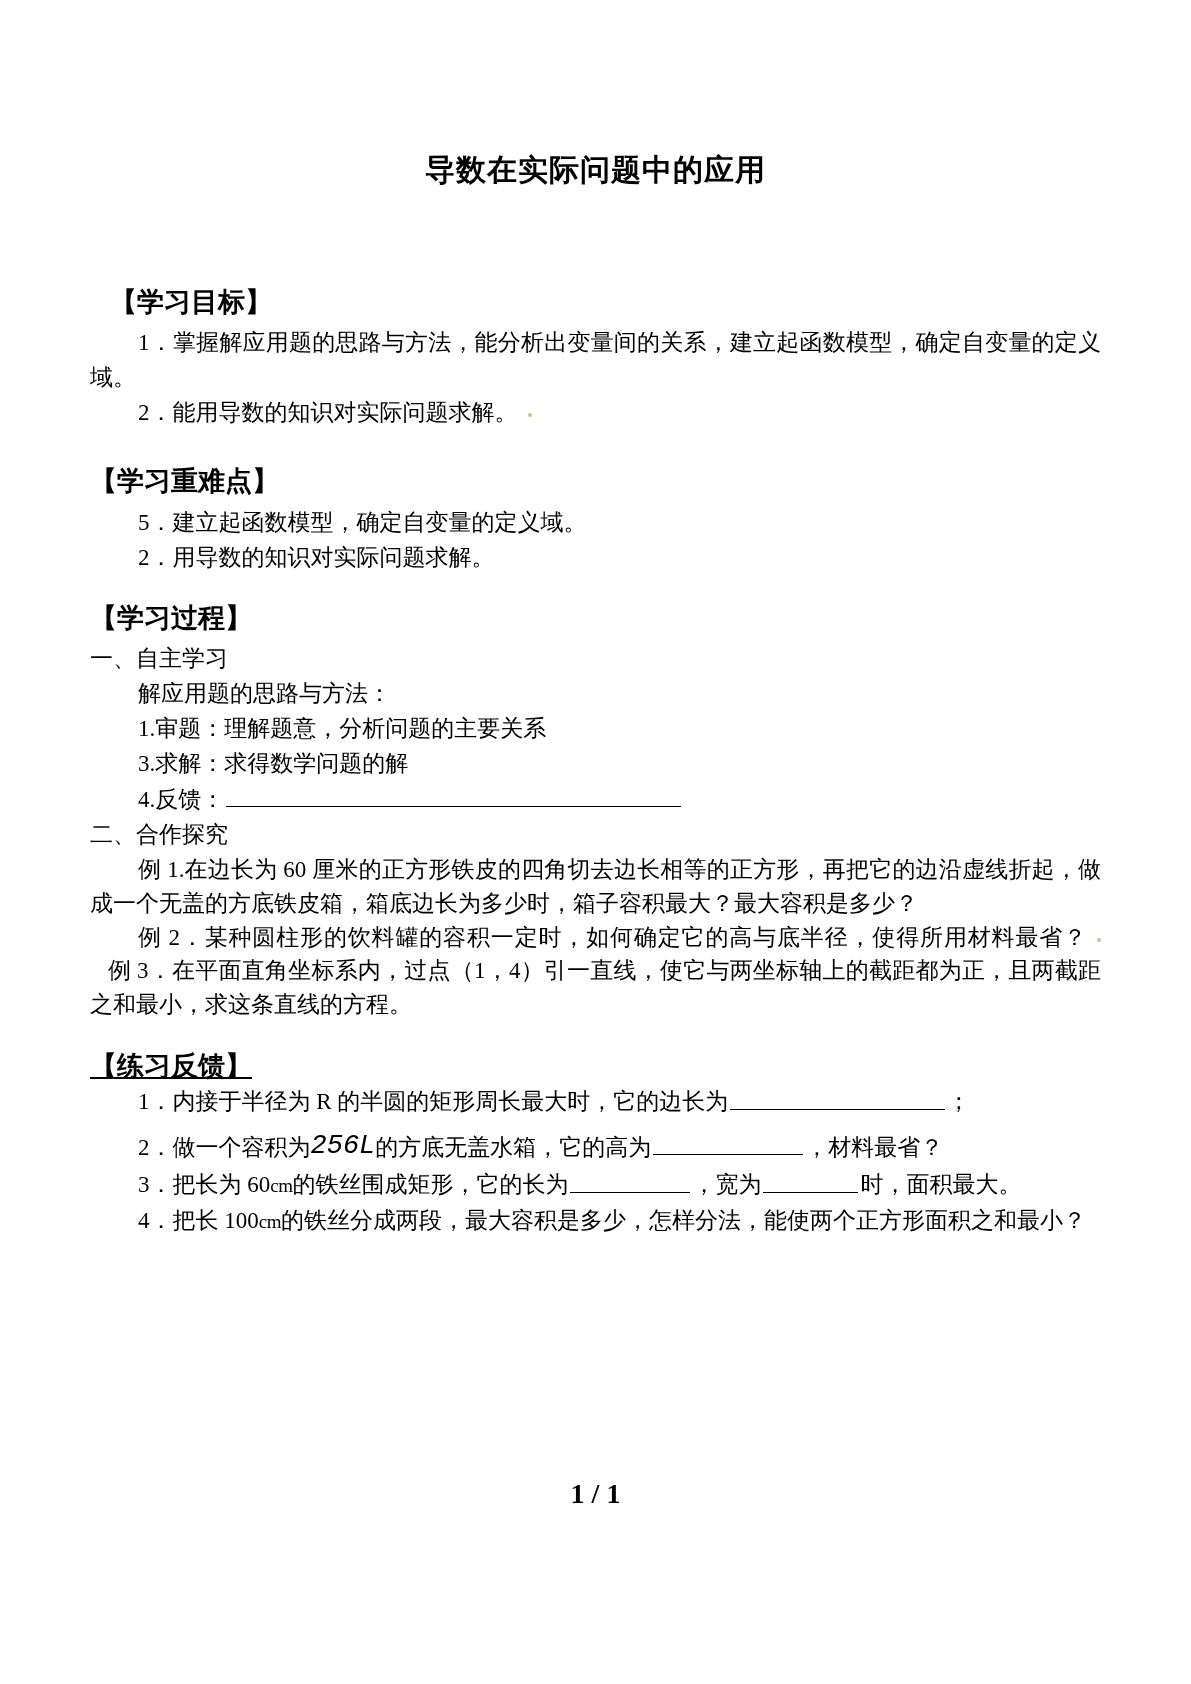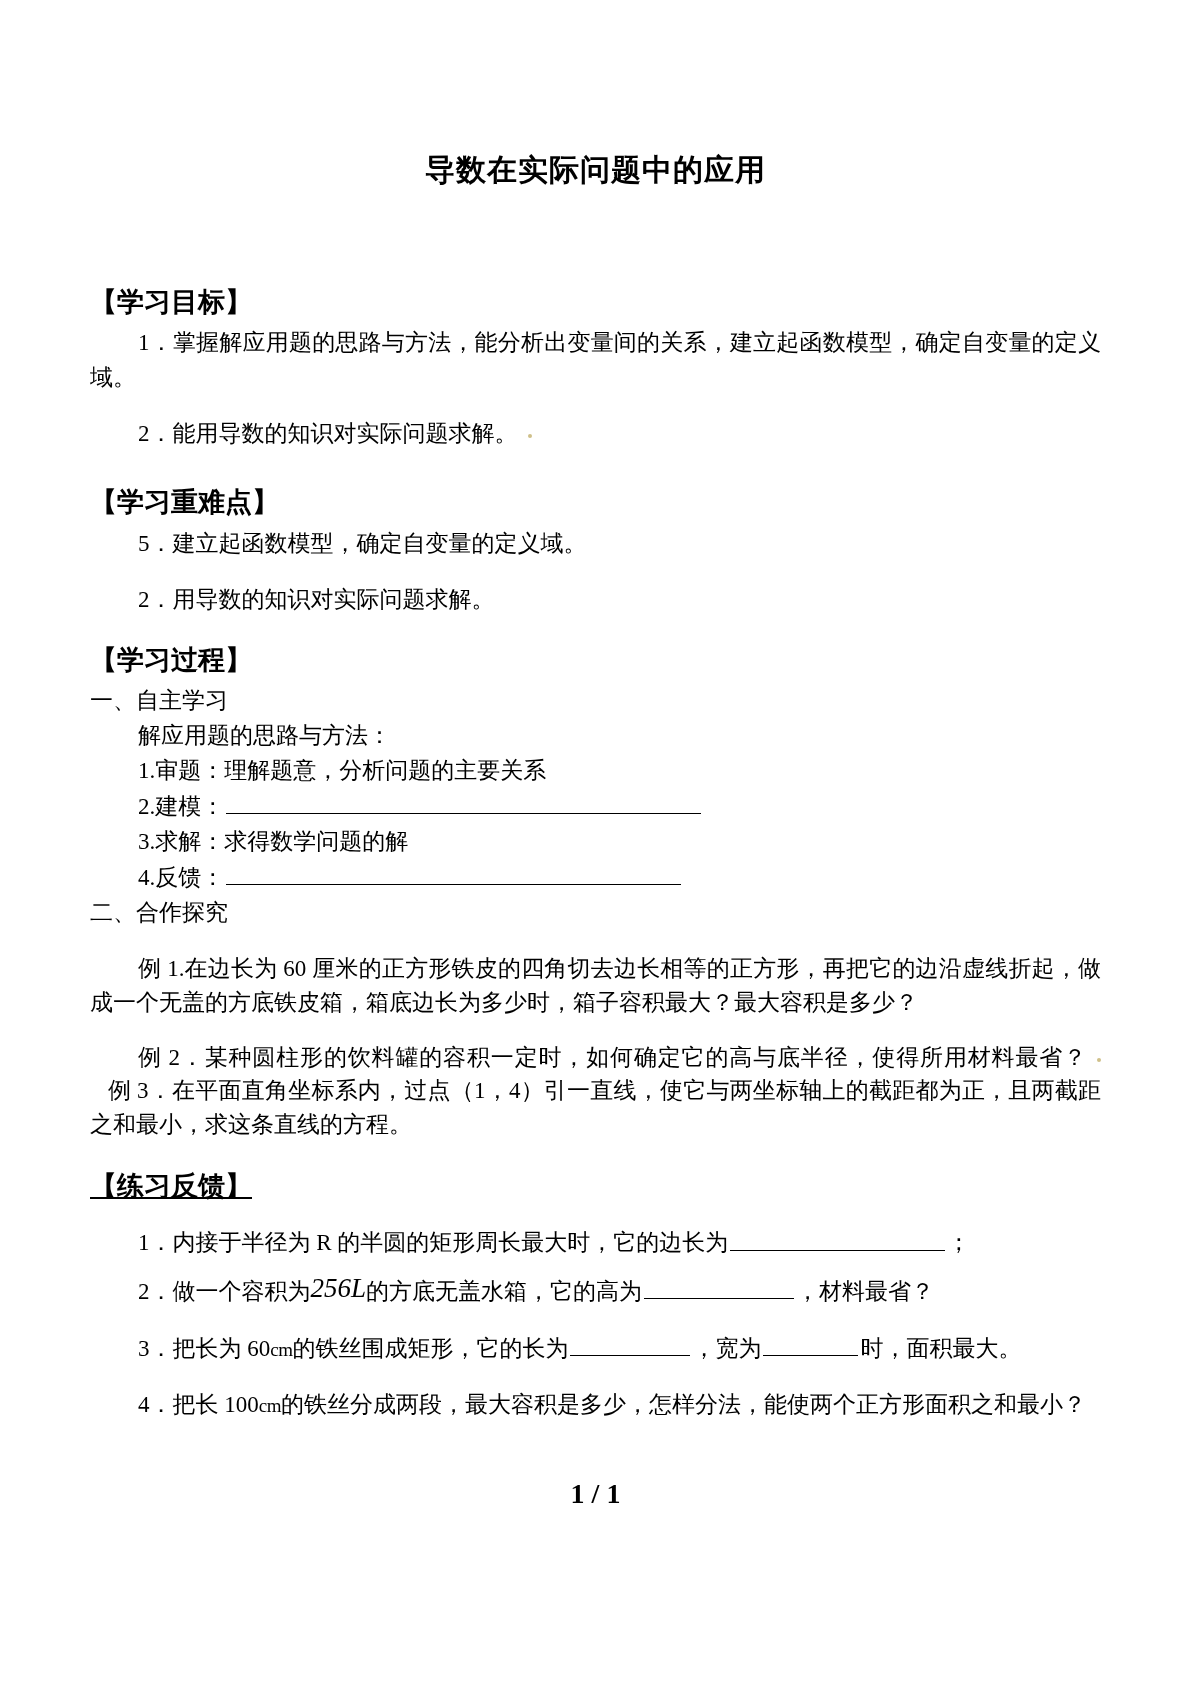--- a/index.html
+++ b/index.html
@@ -32,34 +32,34 @@
     padding-top: 152px;
     line-height: 1.2;
   }
   
   .section-heading {
     font-size: 27px;
     font-weight: bold;
     line-height: 1.35;
     margin: 0;
   }
-  .sec-gap-1 { margin-top: 96px; }
+  .sec-gap-1 { margin-top: 96px; margin-left: 20px; }
   .sec-gap-2 { margin-top: 32px; }
   .sec-gap-3 { margin-top: 24px; }
   .sec-gap-4 { margin-top: 26px; text-decoration: underline; }
 
   
   .para {
     font-size: 23px;
     line-height: 1.52;
     margin: 0;
     text-align: justify;
     text-justify: inter-ideograph;
   }
-  .indent2 { text-indent: 48px; margin-top: 21px; }
+  .indent2 { text-indent: 48px; }
   .indent-flat { text-indent: 0; }
   .sub-indent {
     margin-left: 48px;
   }
   .tight { line-height: 1.47; }
 
   .blk-gap-sm { margin-top: 6px; }
   .blk-gap-md { }
 
   
@@ -71,21 +71,21 @@
     margin: 0 2px;
   }
   .blank-xl { width: 475px; }
   .blank-lg { width: 455px; }
   .blank-q1 { width: 215px; }
   .blank-q2 { width: 150px; }
   .blank-q3a { width: 120px; }
   .blank-q3b { width: 95px; }
 
   .mathit {
-    font-family: Liberation Serif, serif;
+    font-family: Liberation Mono, monospace;
     font-style: italic;
     font-size: 27px;
     vertical-align: 2px;
   }
   .unit-sm { font-size: 19px; letter-spacing: -0.5px; }
 
   .speck {
     display: inline-block;
     width: 4px; height: 4px;
     background: #cfc08a;
@@ -120,21 +120,20 @@
   <div class="section-heading sec-gap-2">【学习重难点】</div>
   <p class="para indent2 blk-gap-sm">5．建立起函数模型，确定自变量的定义域。</p>
   <p class="para indent2">2．用导数的知识对实际问题求解。</p>
 
   <div class="section-heading sec-gap-3">【学习过程】</div>
 
   <p class="para indent-flat blk-gap-sm">一、自主学习</p>
   <p class="para sub-indent">解应用题的思路与方法：</p>
 
   <p class="para sub-indent">1.审题：理解题意，分析问题的主要关系</p>
-  <p class="para sub-indent"><span>2.建模：</span><span class="blank blank-xl"></span></p>
   <p class="para sub-indent">3.求解：求得数学问题的解</p>
   <p class="para sub-indent"><span>4.反馈：</span><span class="blank blank-lg"></span></p>
 
   <p class="para indent-flat">二、合作探究</p>
 
   <p class="para indent2 tight">例 1.在边长为 60 厘米的正方形铁皮的四角切去边长相等的正方形，再把它的边沿虚线折起，做成一个无盖的方底铁皮箱，箱底边长为多少时，箱子容积最大？最大容积是多少？</p>
   <p class="para indent2 tight"><span>例 2．某种圆柱形的饮料罐的容积一定时，如何确定它的高与底半径，使得所用材料最省？</span><span class="speck"></span>&nbsp;&nbsp;&nbsp;<span>例 3．在平面直角坐标系内，过点（1，4）引一直线，使它与两坐标轴上的截距都为正，且两截距之和最小，求这条直线的方程。</span></p>
 
   <div class="section-heading sec-gap-4">【练习反馈】</div>
 

